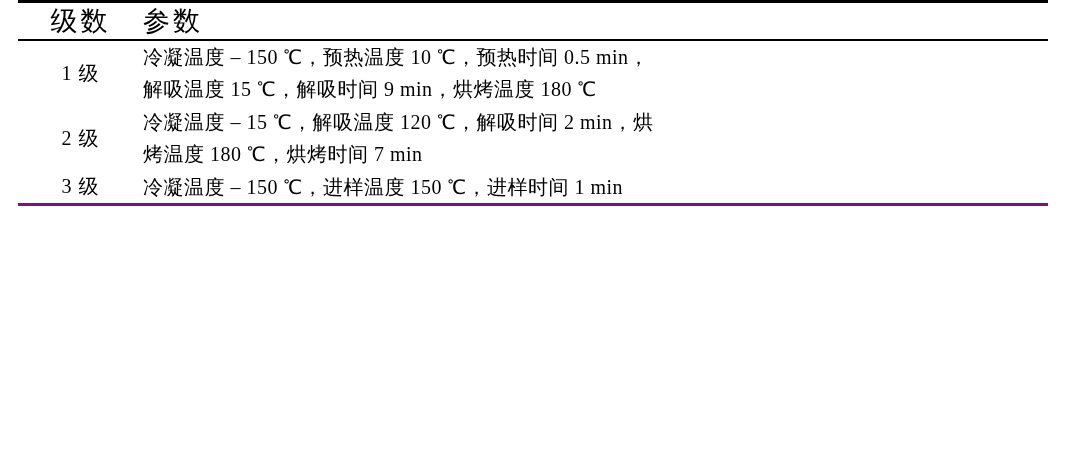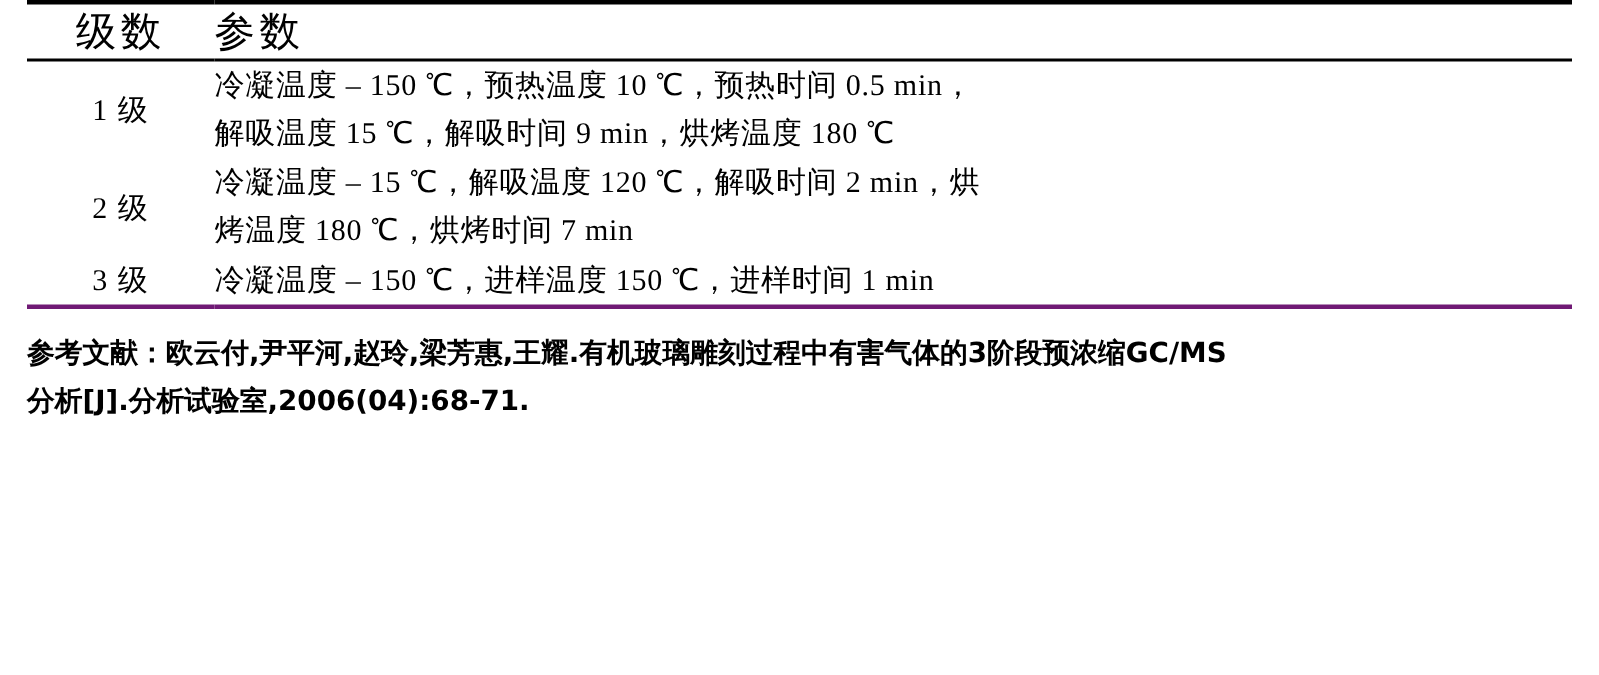--- a/index.html
+++ b/index.html
@@ -114,18 +114,14 @@
       </tr>
       <tr>
         <td class="level-cell rule-bot">3 级</td>
         <td class="param-cell rule-bot">
           <span class="ref-line">冷凝温度 – 150 ℃，进样温度 150 ℃，进样时间 1 min</span>
         </td>
       </tr>
     </tbody>
   </table>
 
-  <div class="ref">
-    <span class="ref-line">参考文献：欧云付,尹平河,赵玲,梁芳惠,王耀.有机玻璃雕刻过程中有害气体的3阶段预浓缩GC/MS</span>
-    <span class="ref-line">分析[J].分析试验室,2006(04):68-71.</span>
-  </div>
 
 </div>
 
 </body></html>

